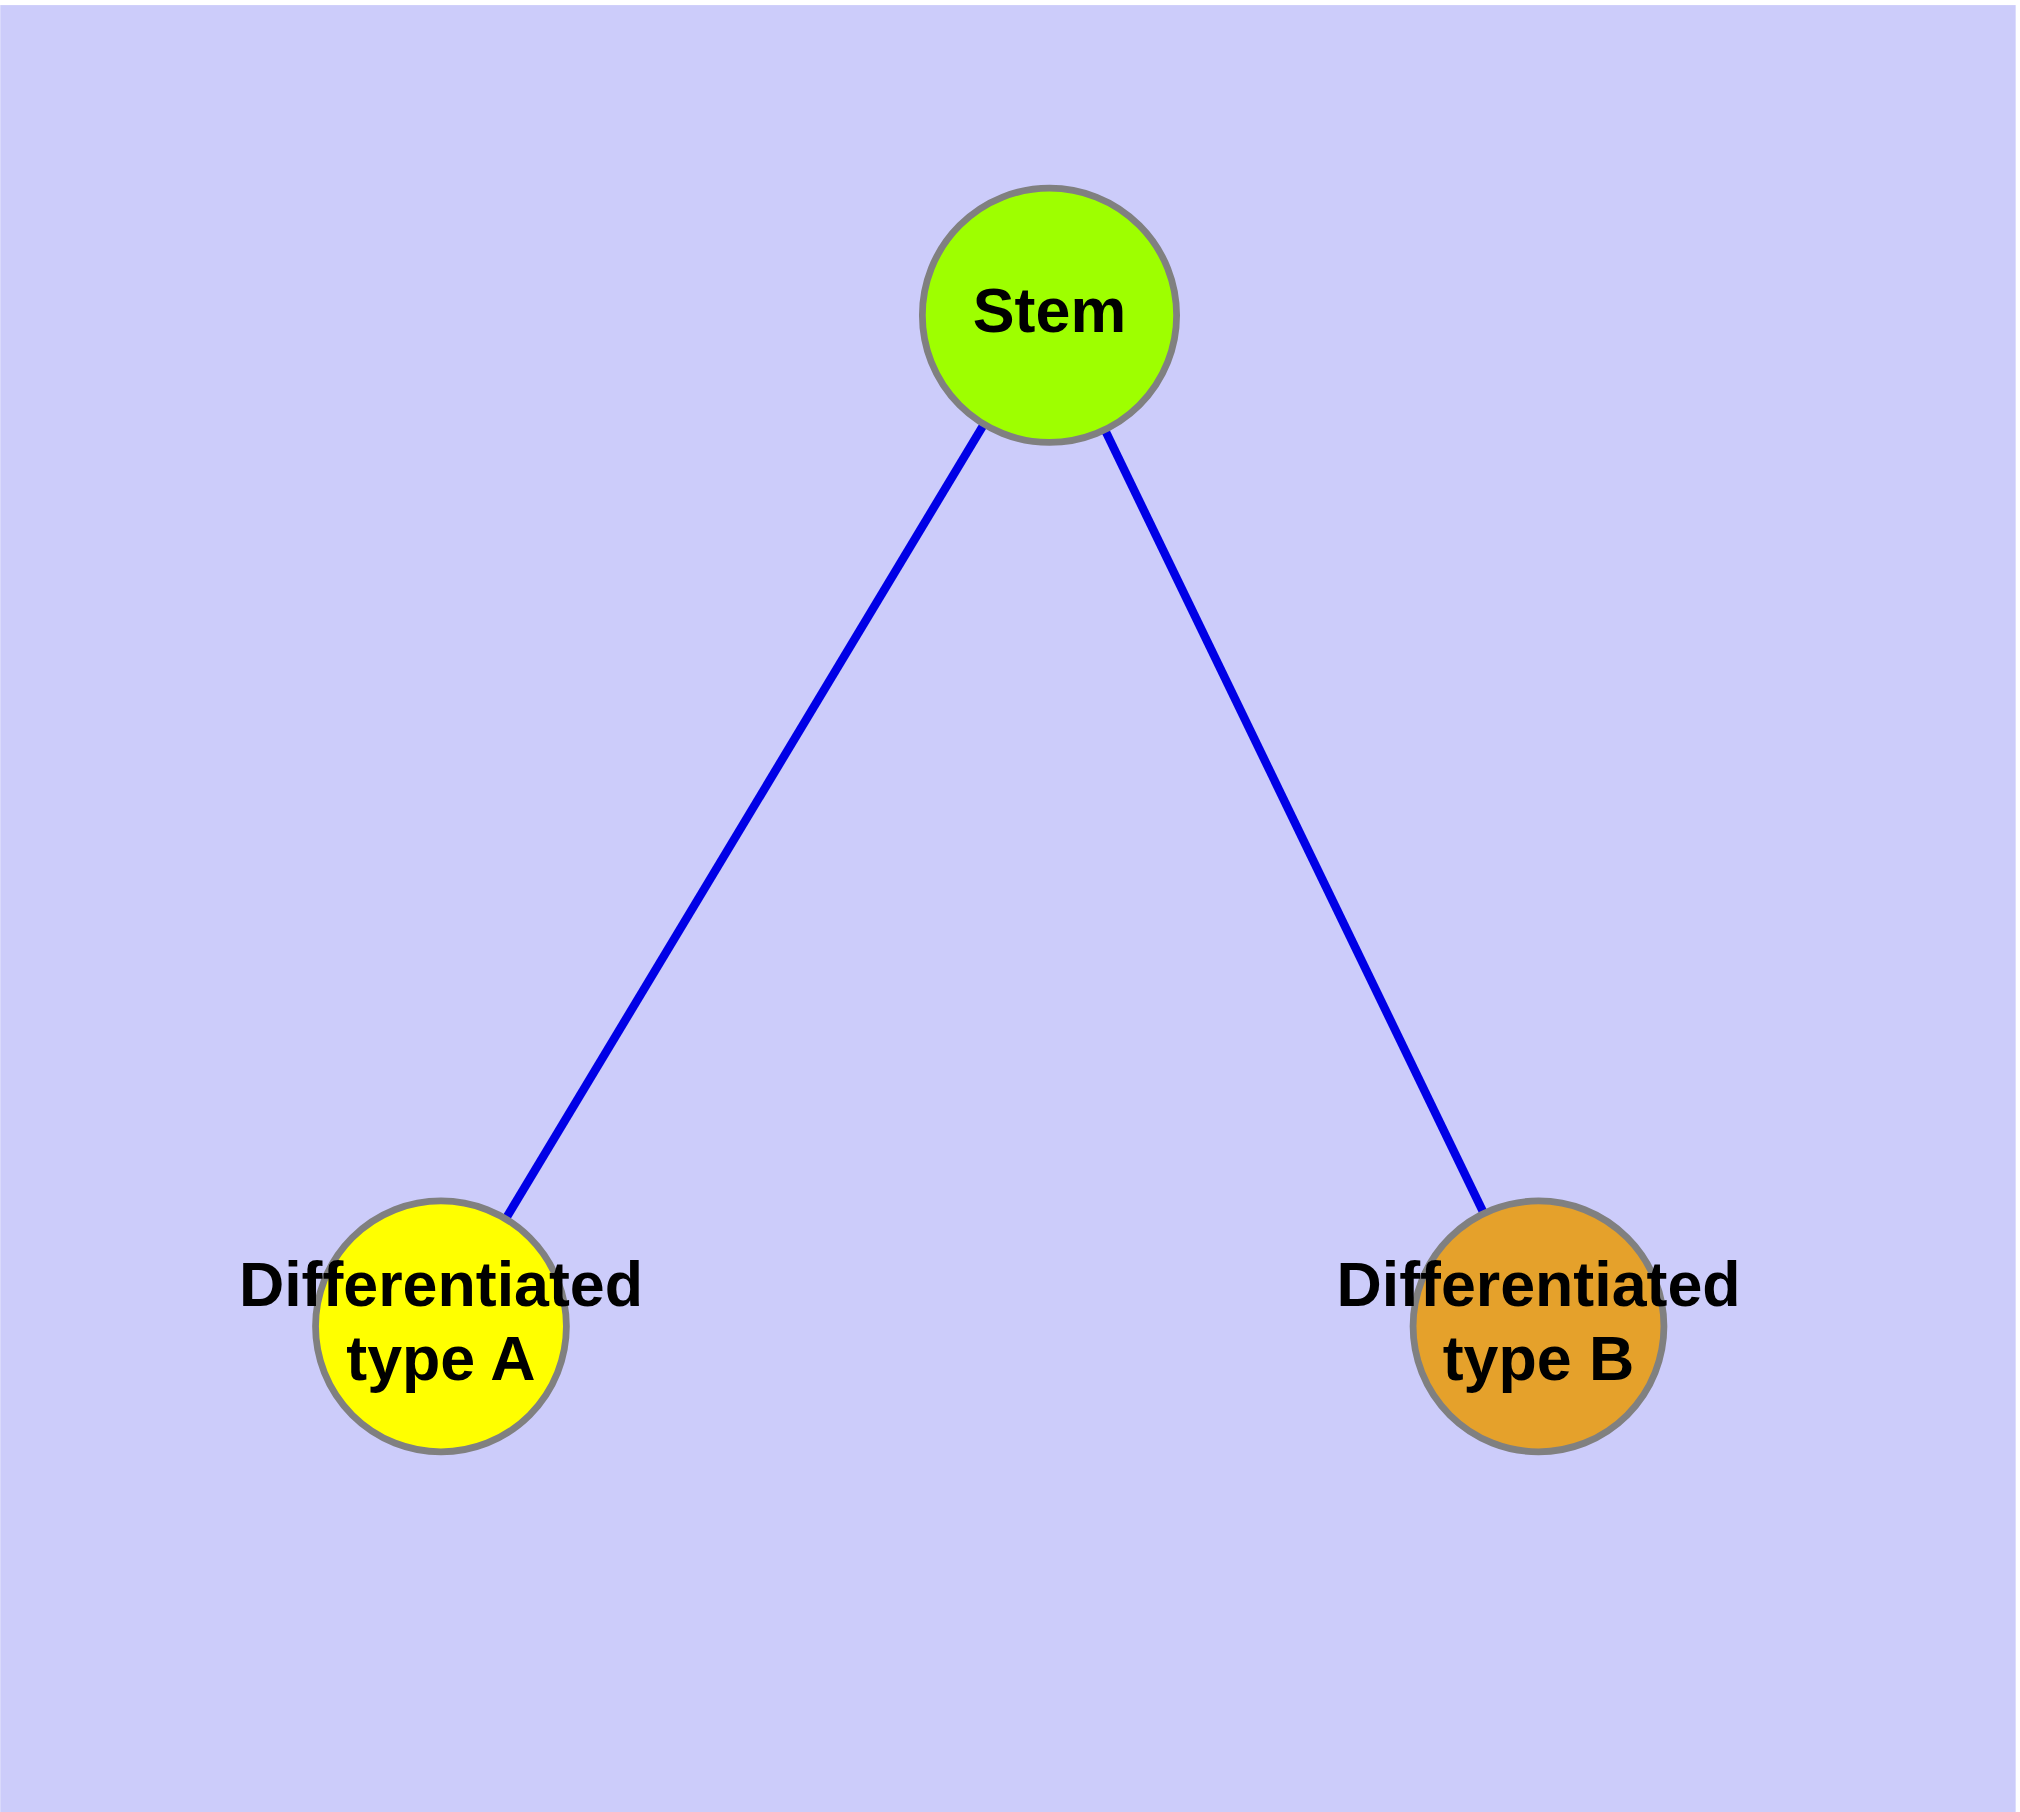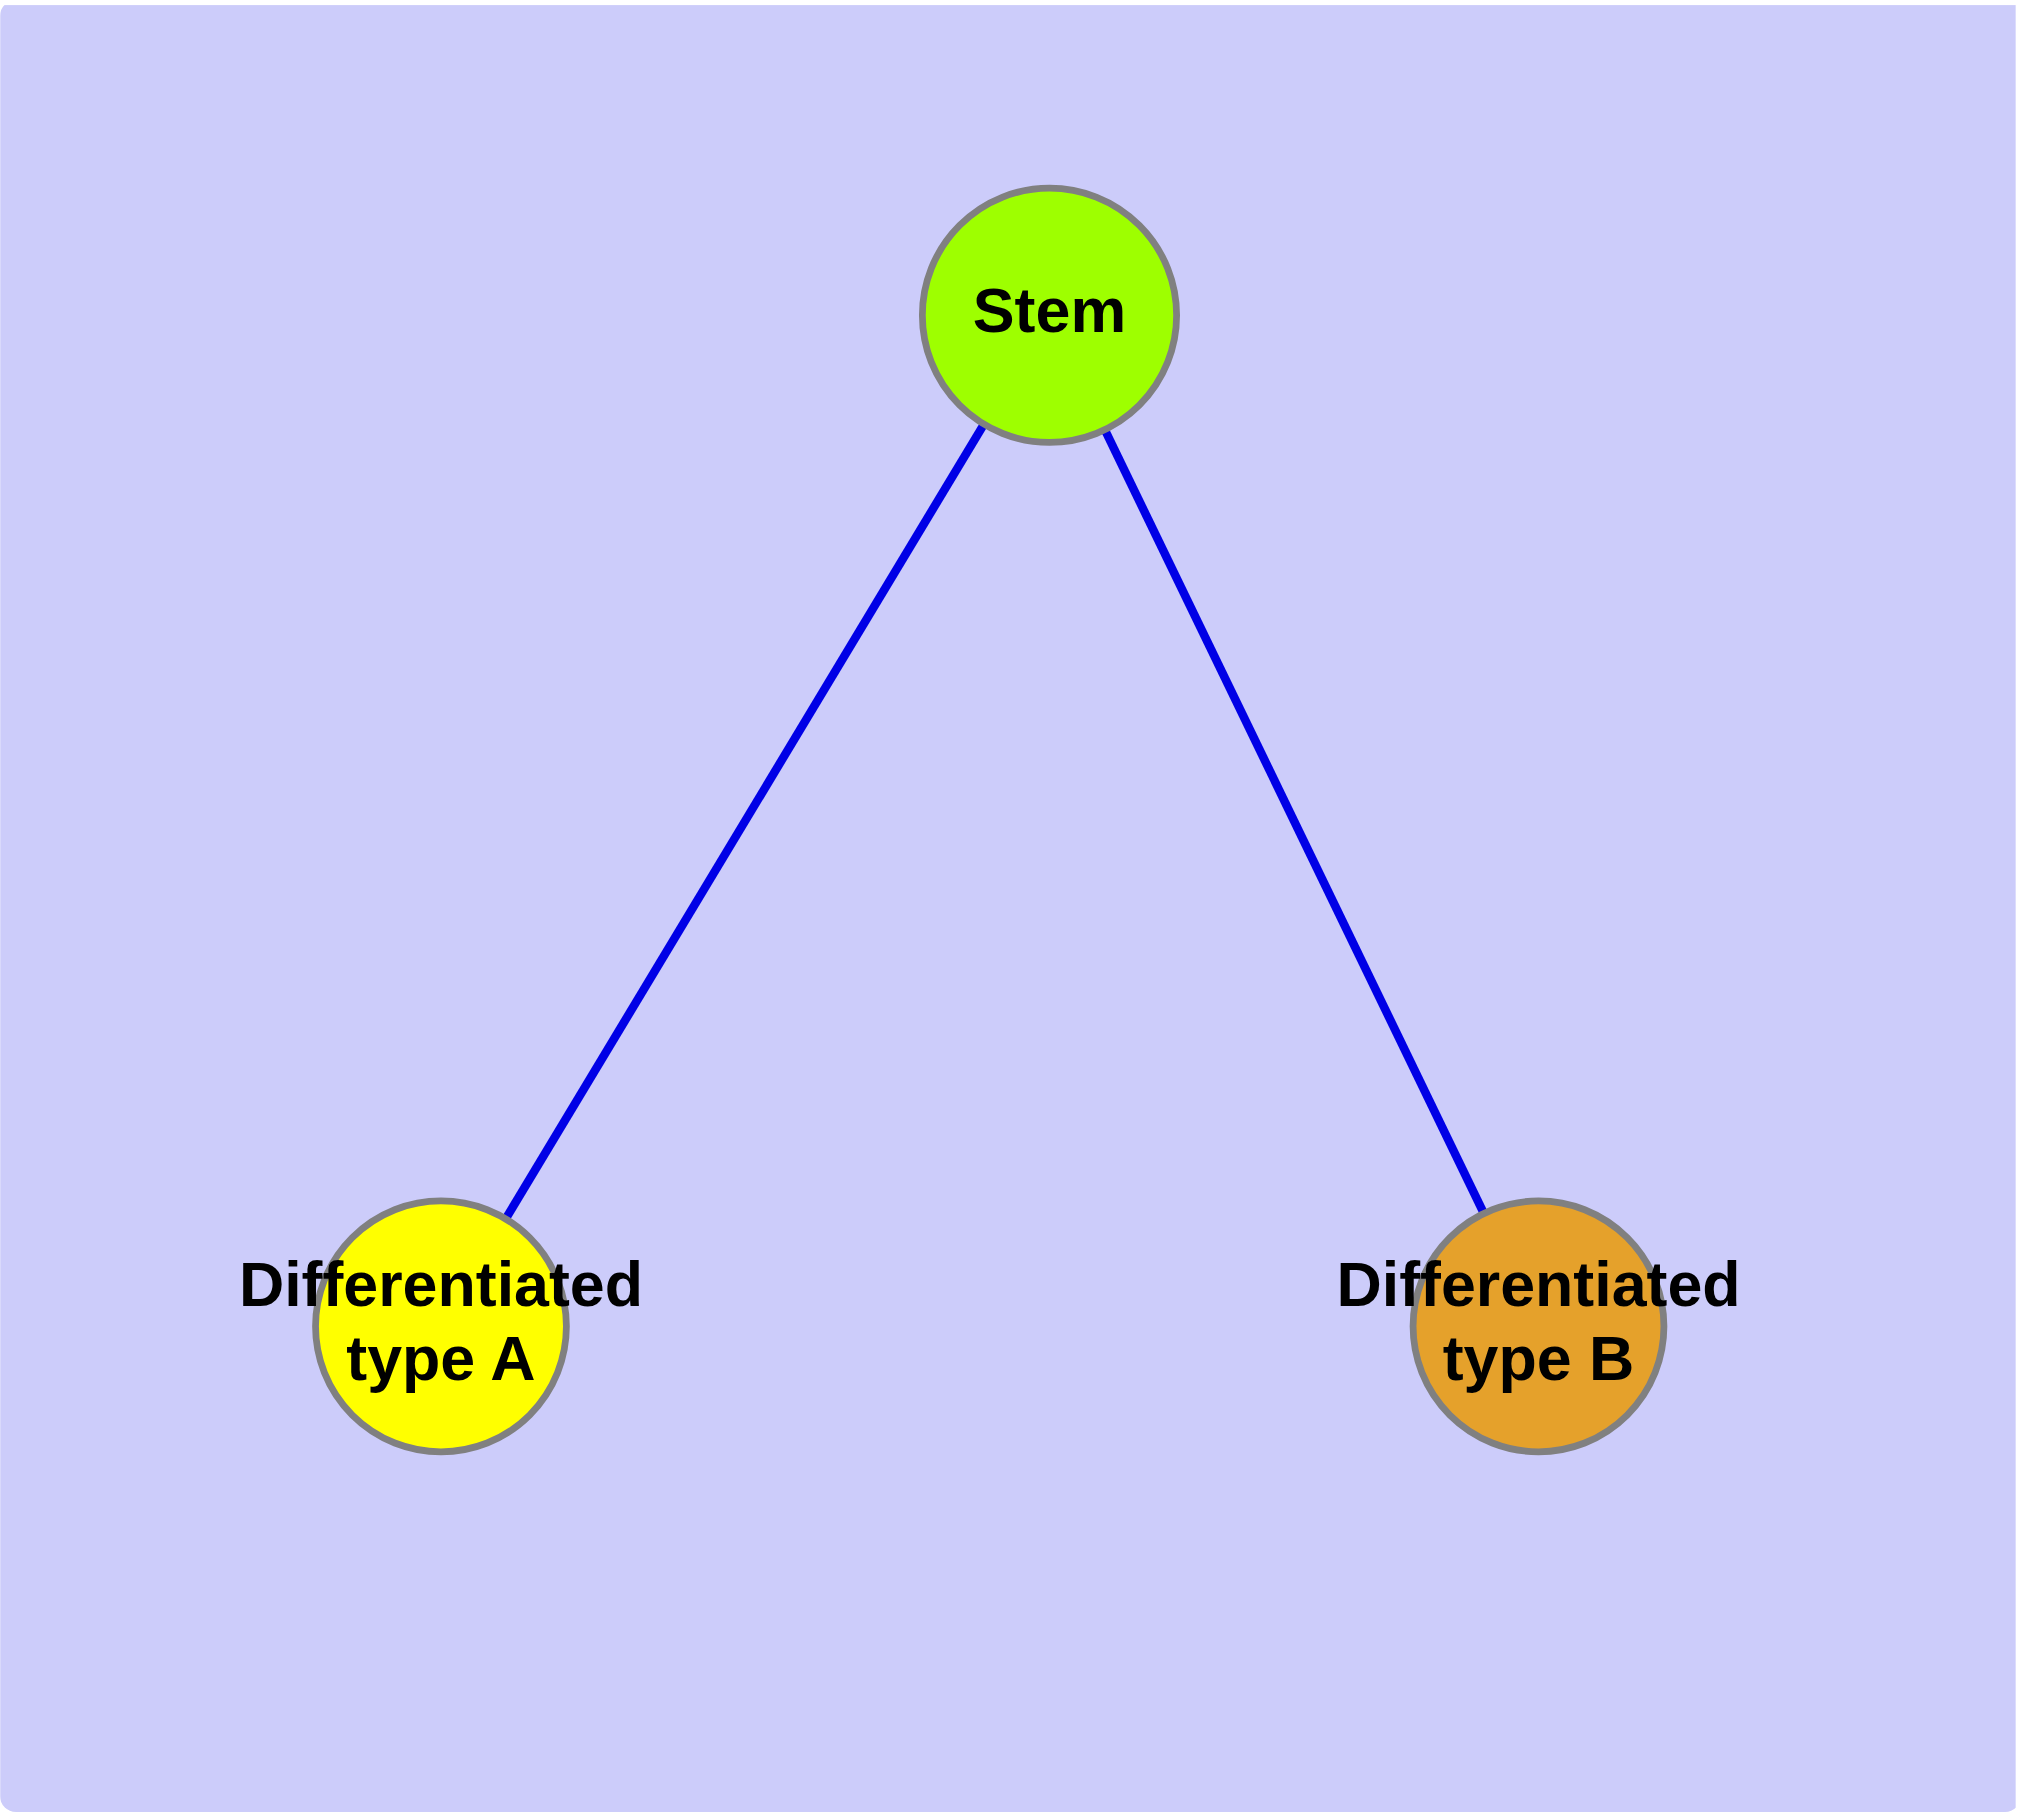--- a/index.html
+++ b/index.html
@@ -8,21 +8,20 @@
     padding: 0;
     background: #ffffff;
   }
   #canvas {
     position: relative;
     width: 2021px;
     height: 1812px;
     background: #ffffff;
     overflow: hidden;
     font-family: "Liberation Sans", "DejaVu Sans", sans-serif;
-    border-radius: 16px;
   }
   #graph-svg {
     position: absolute;
     left: 0;
     top: 0;
     width: 2021px;
     height: 1812px;
     display: block;
   }
   .node-label {

